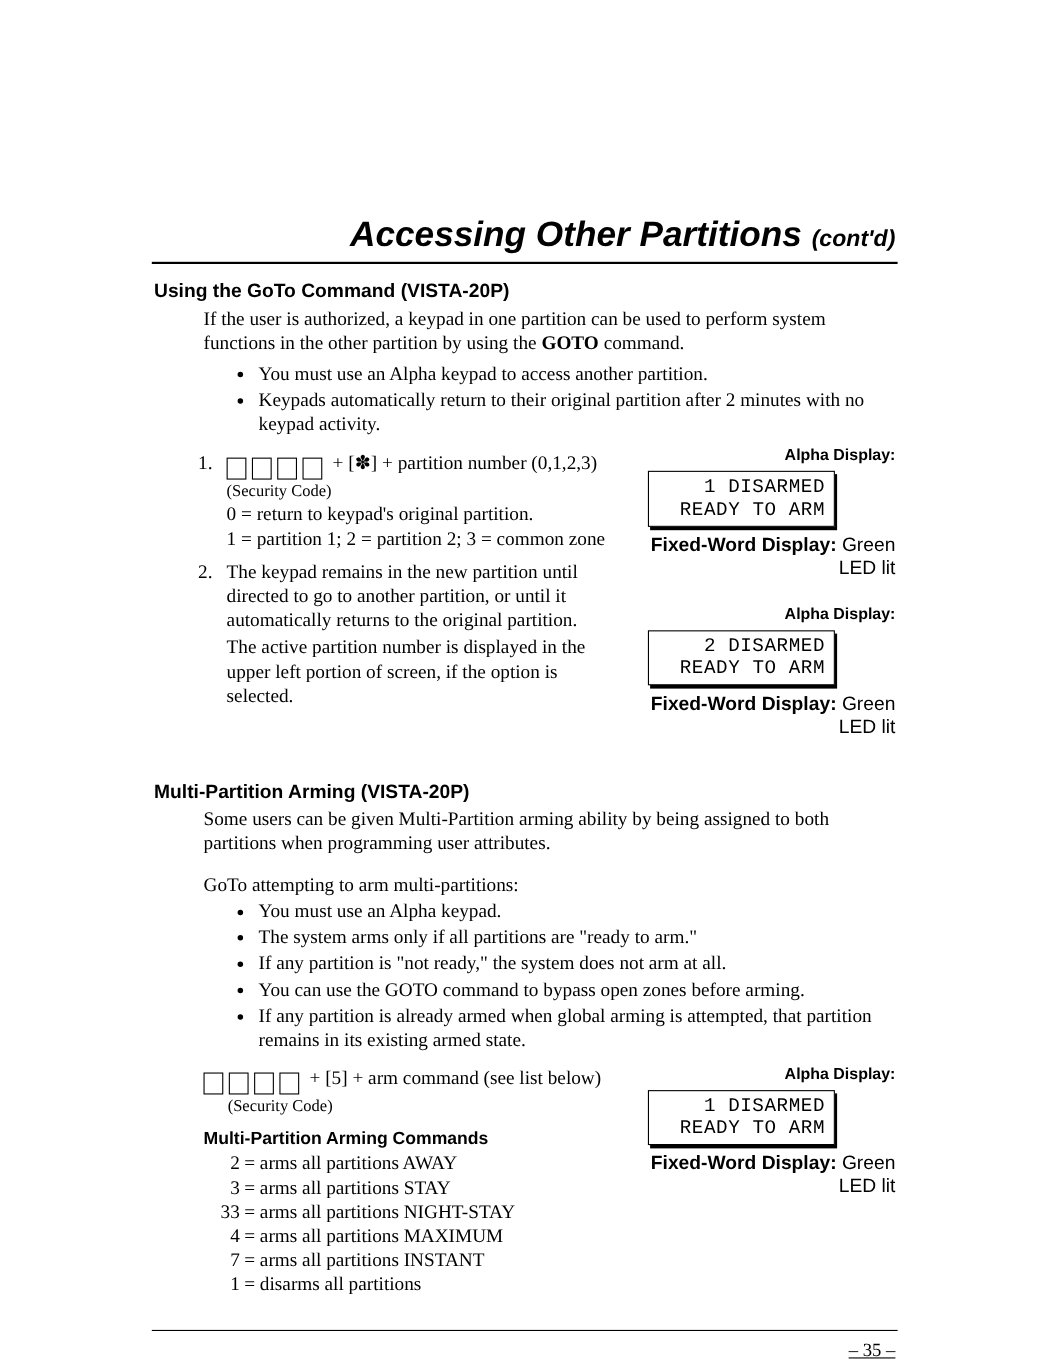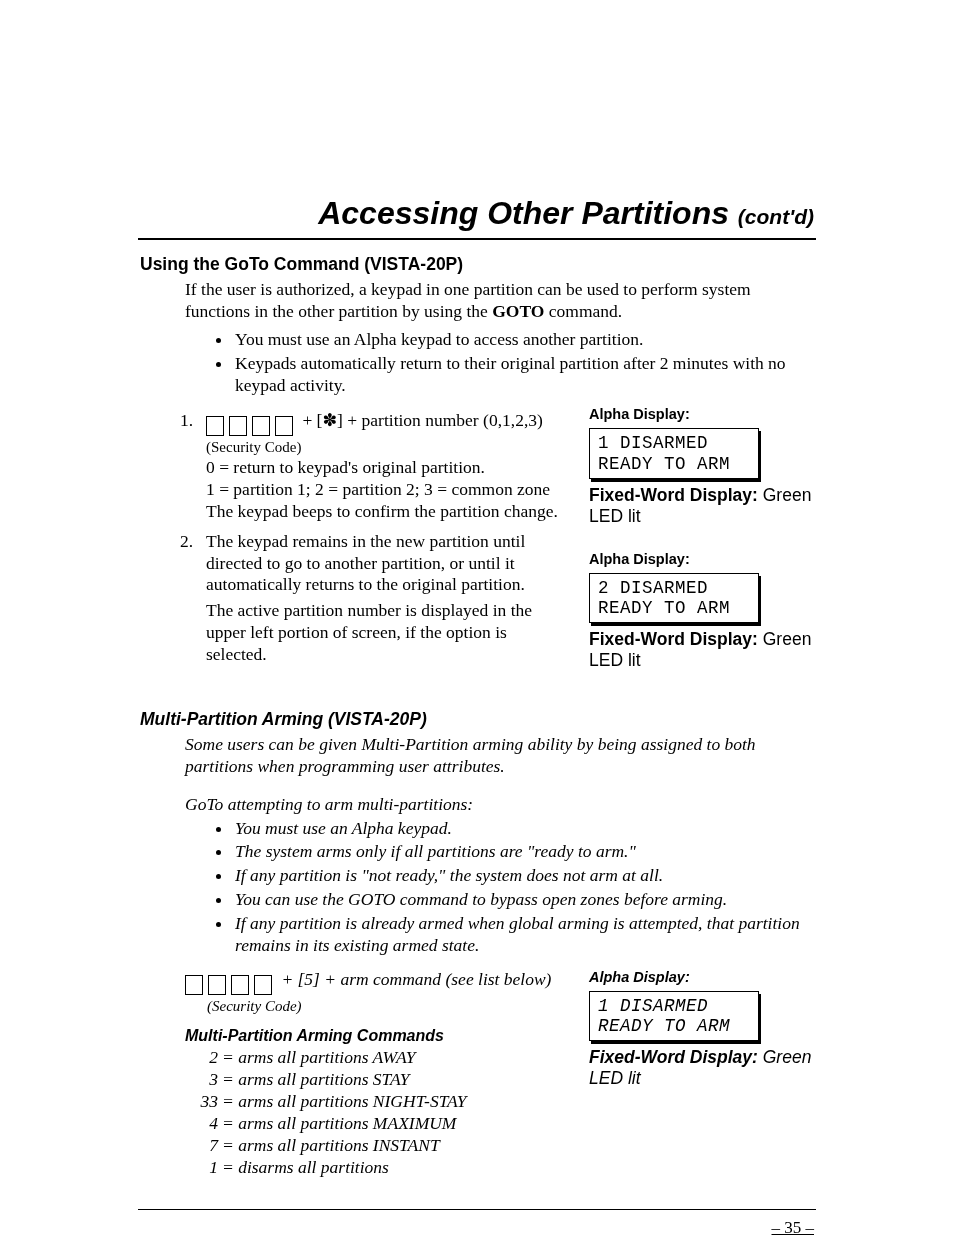--- a/index.html
+++ b/index.html
@@ -65,20 +65,21 @@
     gap: 30px;
     margin-top: 6px;
   }
   .two-col .left {
     flex: 1 1 auto;
   }
   .two-col .right {
     width: 225px;
     flex: 0 0 auto;
     font-family: Arial, Helvetica, sans-serif;
+    text-align: right;
   }
   .small-label {
     font-family: Arial, Helvetica, sans-serif;
     font-weight: bold;
     font-size: 14.5px;
     margin: 4px 0 6px 0;
   }
   .fw-line {
     font-size: 14.5px;
     margin-top: 6px;
@@ -149,21 +150,21 @@
   .hr-bottom {
     border: none;
     border-top: 1.5px solid #000;
     margin: 30px -2px 8px -2px;
   }
   .page-num {
     text-align: right;
     font-size: 17px;
     text-decoration: underline;
   }
-  .section2 { margin-top: 14px; font-style: italic; }
+  .section2 { margin-top: 14px; }
   .right-block { margin-bottom: 24px; }
   .step-entry {
     margin: 0 0 0 45px;
     line-height: 1.25;
   }
 </style>
 </head>
 <body>
 
 <div class="page">
@@ -189,21 +190,20 @@
 
       <div class="ol-item">
         <div class="num">1.</div>
         <div class="txt">
           <span class="code-boxes">
             <span class="box"></span><span class="box"></span><span class="box"></span><span class="box"></span>
           </span><span> +  [✽] + partition number (0,1,2,3)</span>
           <span class="paren-note">(Security Code)</span>
           <div>0 = return to keypad's original partition.</div>
           <div>1 = partition 1; 2 = partition 2; 3 = common zone</div>
-          <div>The keypad beeps to confirm the partition change.</div>
         </div>
       </div>
 
       <div class="ol-item">
         <div class="num">2.</div>
         <div class="txt">
           <div>The keypad remains in the new partition until directed to go to another partition, or until it automatically returns to the original partition.</div>
           <div style="margin-top:4px">The active partition number is displayed in the upper left portion of screen, if the option is selected.</div>
         </div>
       </div>

